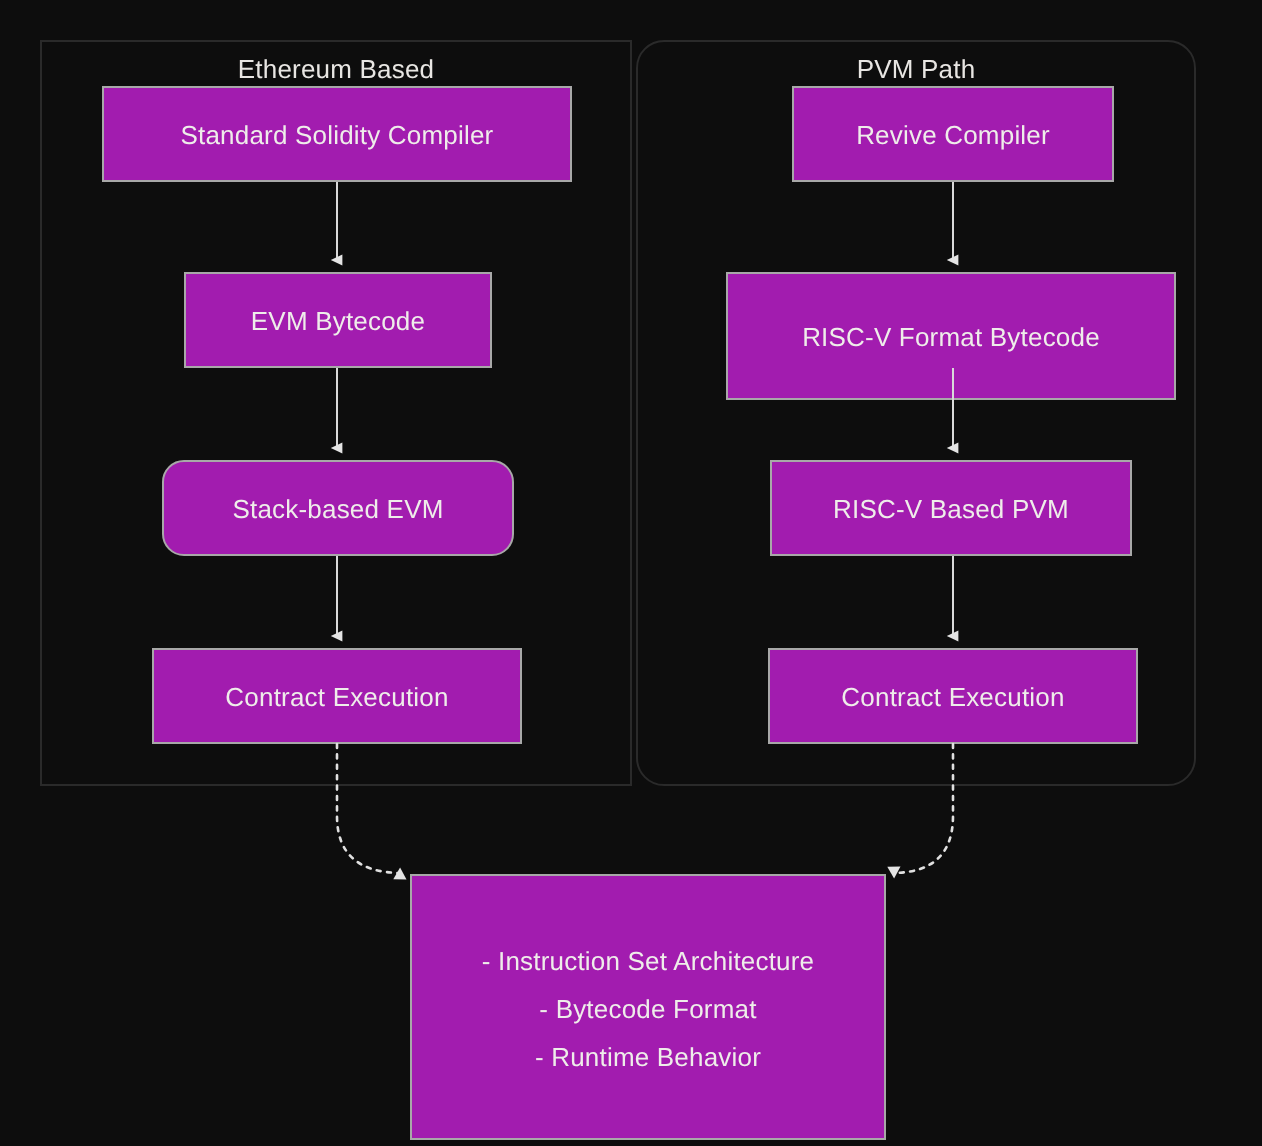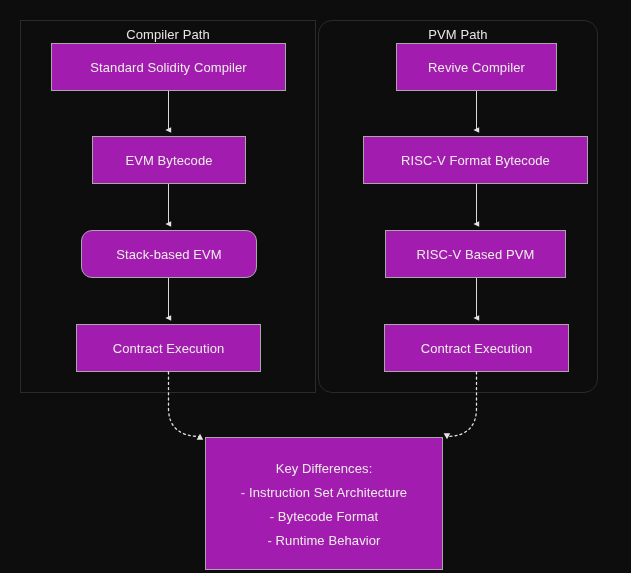--- a/index.html
+++ b/index.html
@@ -115,45 +115,44 @@
     background: #2a2a2a;
   }
   .wm-text { white-space: nowrap; }
 </style>
 </head>
 <body>
 
 <div id="diagram-root">
 
   <div class="panel" style="left:20px; top:20px; width:296px; height:373px;">
-    <div class="panel-title">Compiler Path</div>
+    <div class="panel-title">Ethereum Based</div>
   </div>
 
   <div class="node" style="left:51px; top:43px; width:235px; height:48px;">Standard Solidity Compiler</div>
 
   <div class="node" style="left:92px; top:136px; width:154px; height:48px;">EVM Bytecode</div>
 
   <div class="node" style="left:81px; top:230px; width:176px; height:48px;border-radius:11px;">Stack-based EVM</div>
 
   <div class="node" style="left:76px; top:324px; width:185px; height:48px;">Contract Execution</div>
 
   <div class="panel" style="left:318px; top:20px; width:280px; height:373px;border-radius:14px;">
     <div class="panel-title">PVM Path</div>
   </div>
 
   <div class="node" style="left:396px; top:43px; width:161px; height:48px;">Revive Compiler</div>
 
-  <div class="node" style="left:363px; top:136px; width:225px; height:48px;">RISC-V Format Bytecode</div>
+  <div class="node" style="left:363px; top:136px; width:225px; height:64px;">RISC-V Format Bytecode</div>
 
   <div class="node" style="left:385px; top:230px; width:181px; height:48px;">RISC-V Based PVM</div>
 
   <div class="node" style="left:384px; top:324px; width:185px; height:48px;">Contract Execution</div>
 
   <div class="node keybox" style="left:205px; top:437px; width:238px; height:133px;">
-    <span class="keyline">Key Differences:</span>
     <span class="keyline">- Instruction Set Architecture</span>
     <span class="keyline">- Bytecode Format</span>
     <span class="keyline">- Runtime Behavior</span>
   </div>
 
   <svg class="connectors" viewBox="0 0 631 573">
     <defs>
       <marker id="arrowhead" markerWidth="7" markerHeight="7" refX="3.2" refY="3.1" orient="auto" markerUnits="userSpaceOnUse">
         <path d="M0.4,0.4 L6.0,0.4 L3.2,6.2 Z" fill="#e4e4e4"></path>
       </marker>

